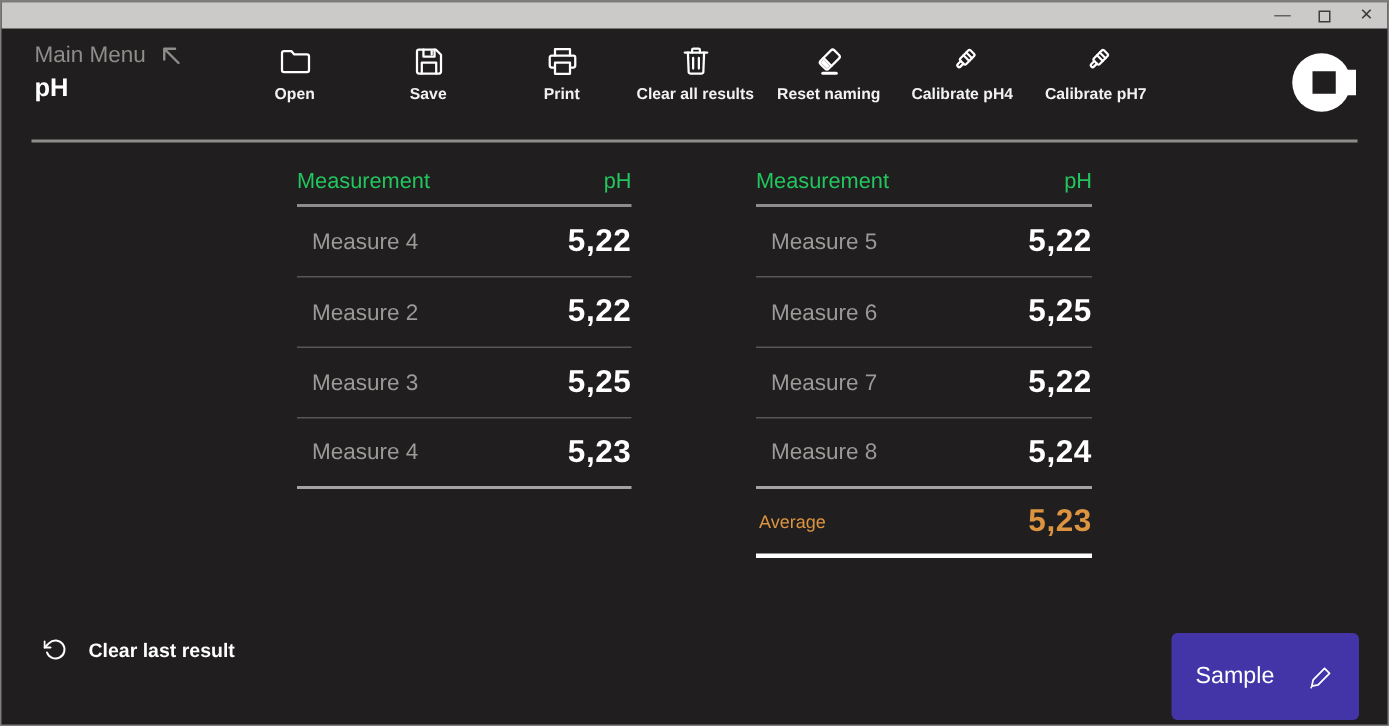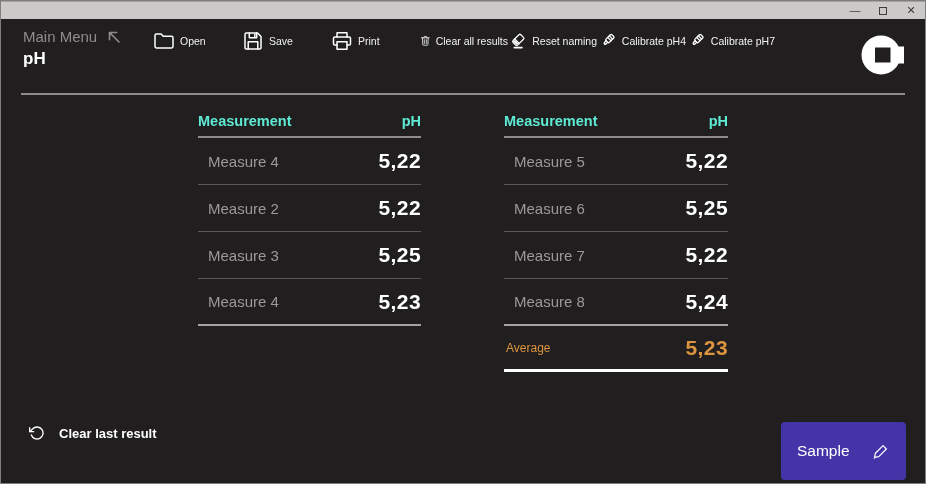--- a/index.html
+++ b/index.html
@@ -24,33 +24,33 @@
     width:28px;height:18px;display:flex;align-items:center;justify-content:center;
     color:#3d3d3d;font-size:11px;line-height:1;cursor:default;
   }
   .max-box{display:inline-block;width:8px;height:8px;border:1px solid #3d3d3d;}
   
   .header{position:relative;height:76px;}
   .menu-block{position:absolute;left:22px;top:9px;cursor:pointer;}
   .menu-row{display:flex;align-items:center;gap:9px;color:#8f8d8b;font-size:15px;}
   .page-title{color:#ffffff;font-size:17px;font-weight:bold;margin-top:4px;}
   .toolbar{position:absolute;left:151px;top:10px;display:flex;}
-  .tool-btn{width:89px;display:flex;flex-direction:row;align-items:center;gap:4px;cursor:pointer;background:none;border:none;}
+  .tool-btn{width:89px;display:flex;flex-direction:column;align-items:center;gap:4px;cursor:pointer;background:none;border:none;font-weight:bold;}
   .tool-btn svg{width:24px;height:24px;stroke:#ffffff;fill:none;stroke-width:1.5;stroke-linecap:round;stroke-linejoin:round;}
   .tool-label{font-size:10.5px;color:#f2f2f2;white-space:nowrap;}
   .logo{position:absolute;right:21px;top:14px;width:44px;height:44px;}
   .header-divider{position:absolute;left:20px;right:20px;top:92px;border-top:2px solid #8f8d8b;}
   
   .table{position:absolute;top:110px;}
   #table-0{left:197px;width:223px;}
   #table-1{left:503px;width:224px;}
   .t-head{
     display:flex;justify-content:space-between;align-items:flex-end;
     height:27px;padding-bottom:7px;border-bottom:2px solid #8f8d8b;
-    color:#5eead4;font-size:14.5px;font-weight:bold;
+    color:#22c55e;font-size:14.5px;
   }
   .t-row{
     display:flex;justify-content:space-between;align-items:center;
     height:47px;border-bottom:1px solid #595755;padding-left:10px;
   }
   .t-body .t-row:last-child{border-bottom:2px solid #a5a3a1;}
   .t-label{color:#9c9a98;font-size:15px;}
   .t-value{color:#ffffff;font-size:21px;font-weight:bold;letter-spacing:.4px;}
   .t-avg{
     display:flex;justify-content:space-between;align-items:center;

